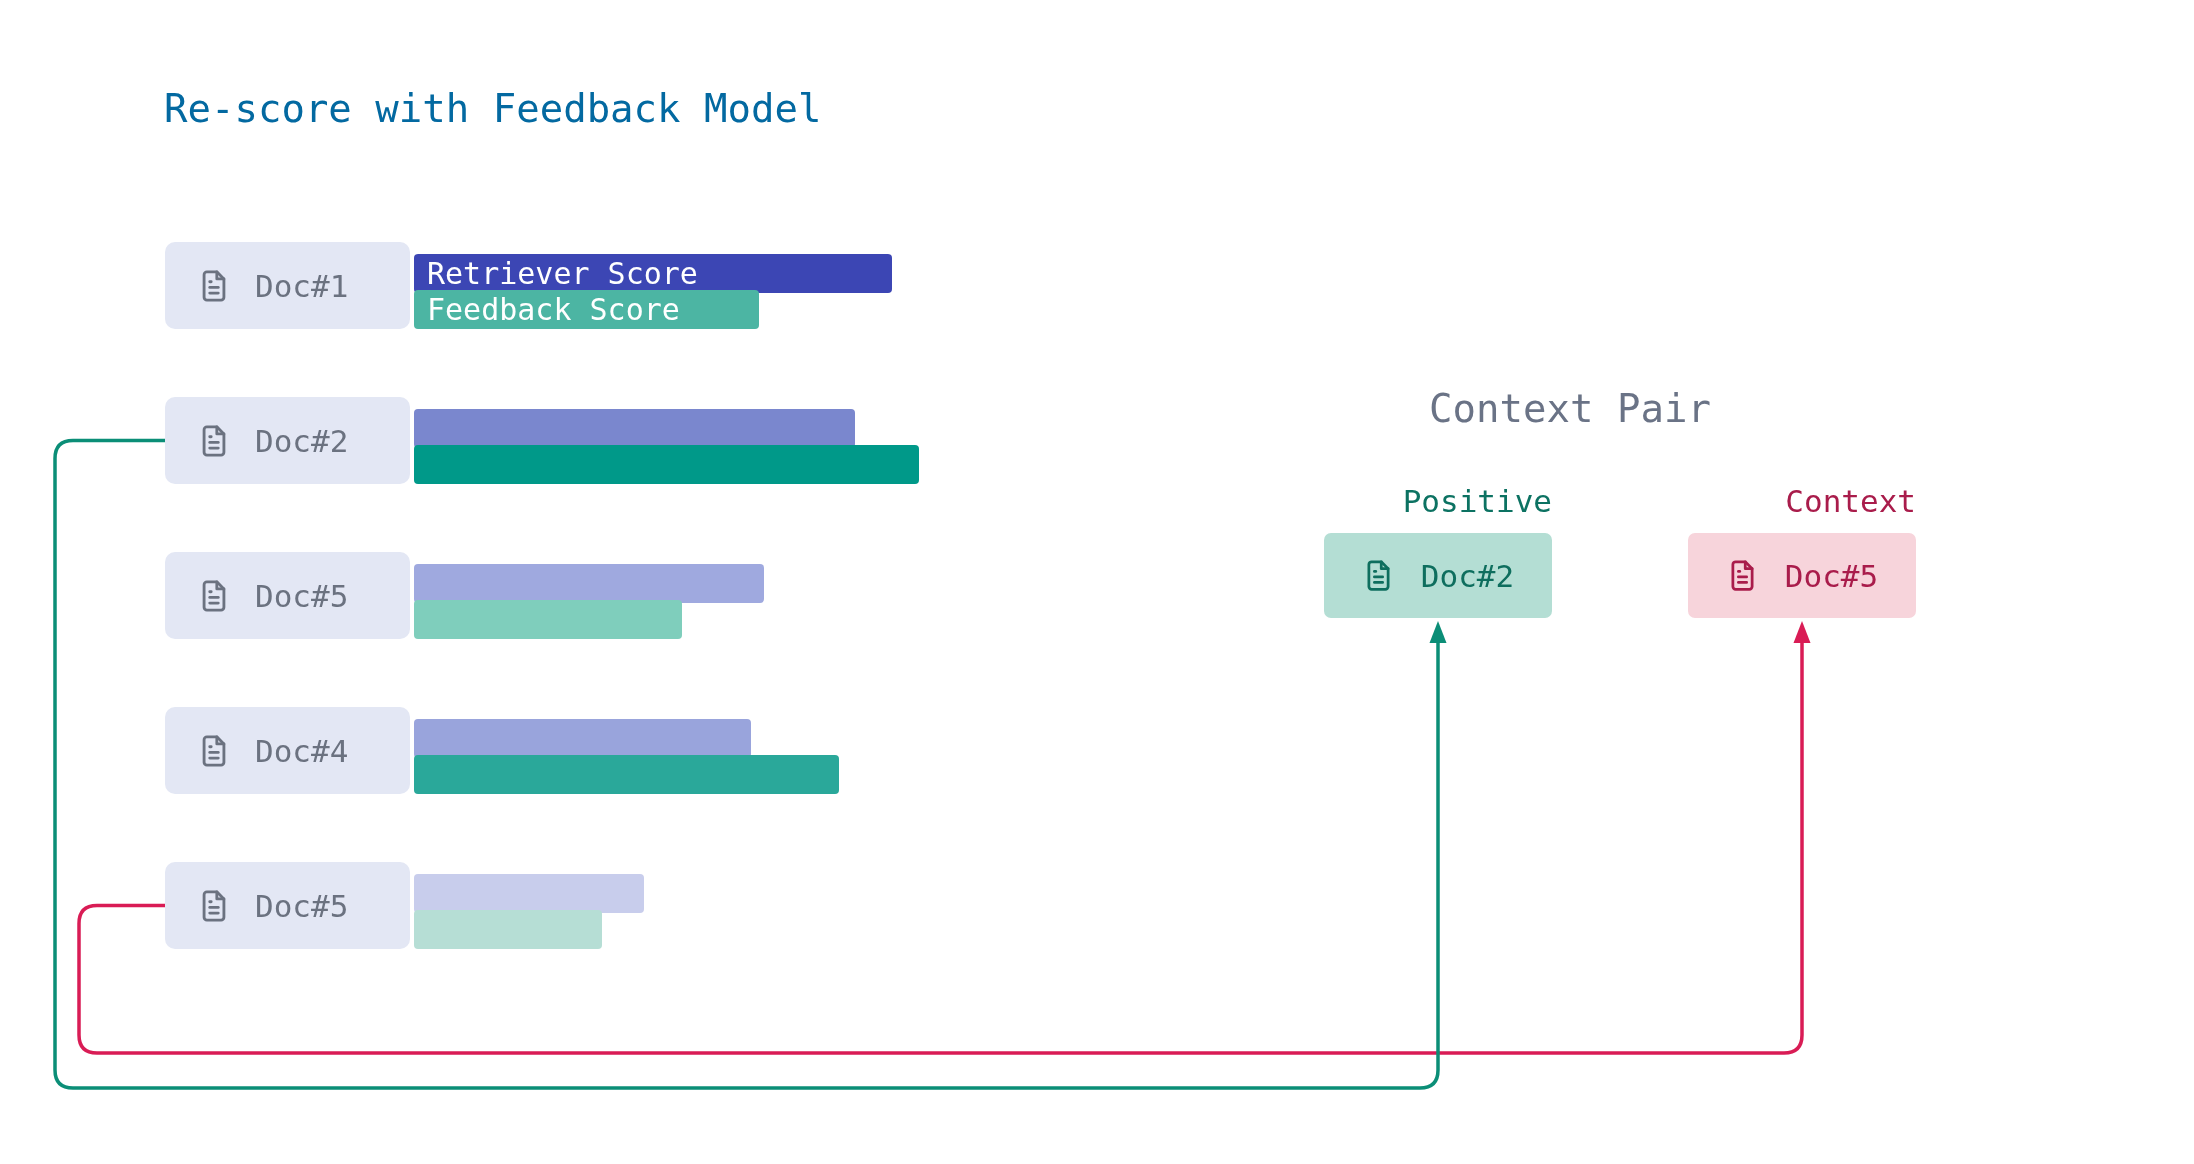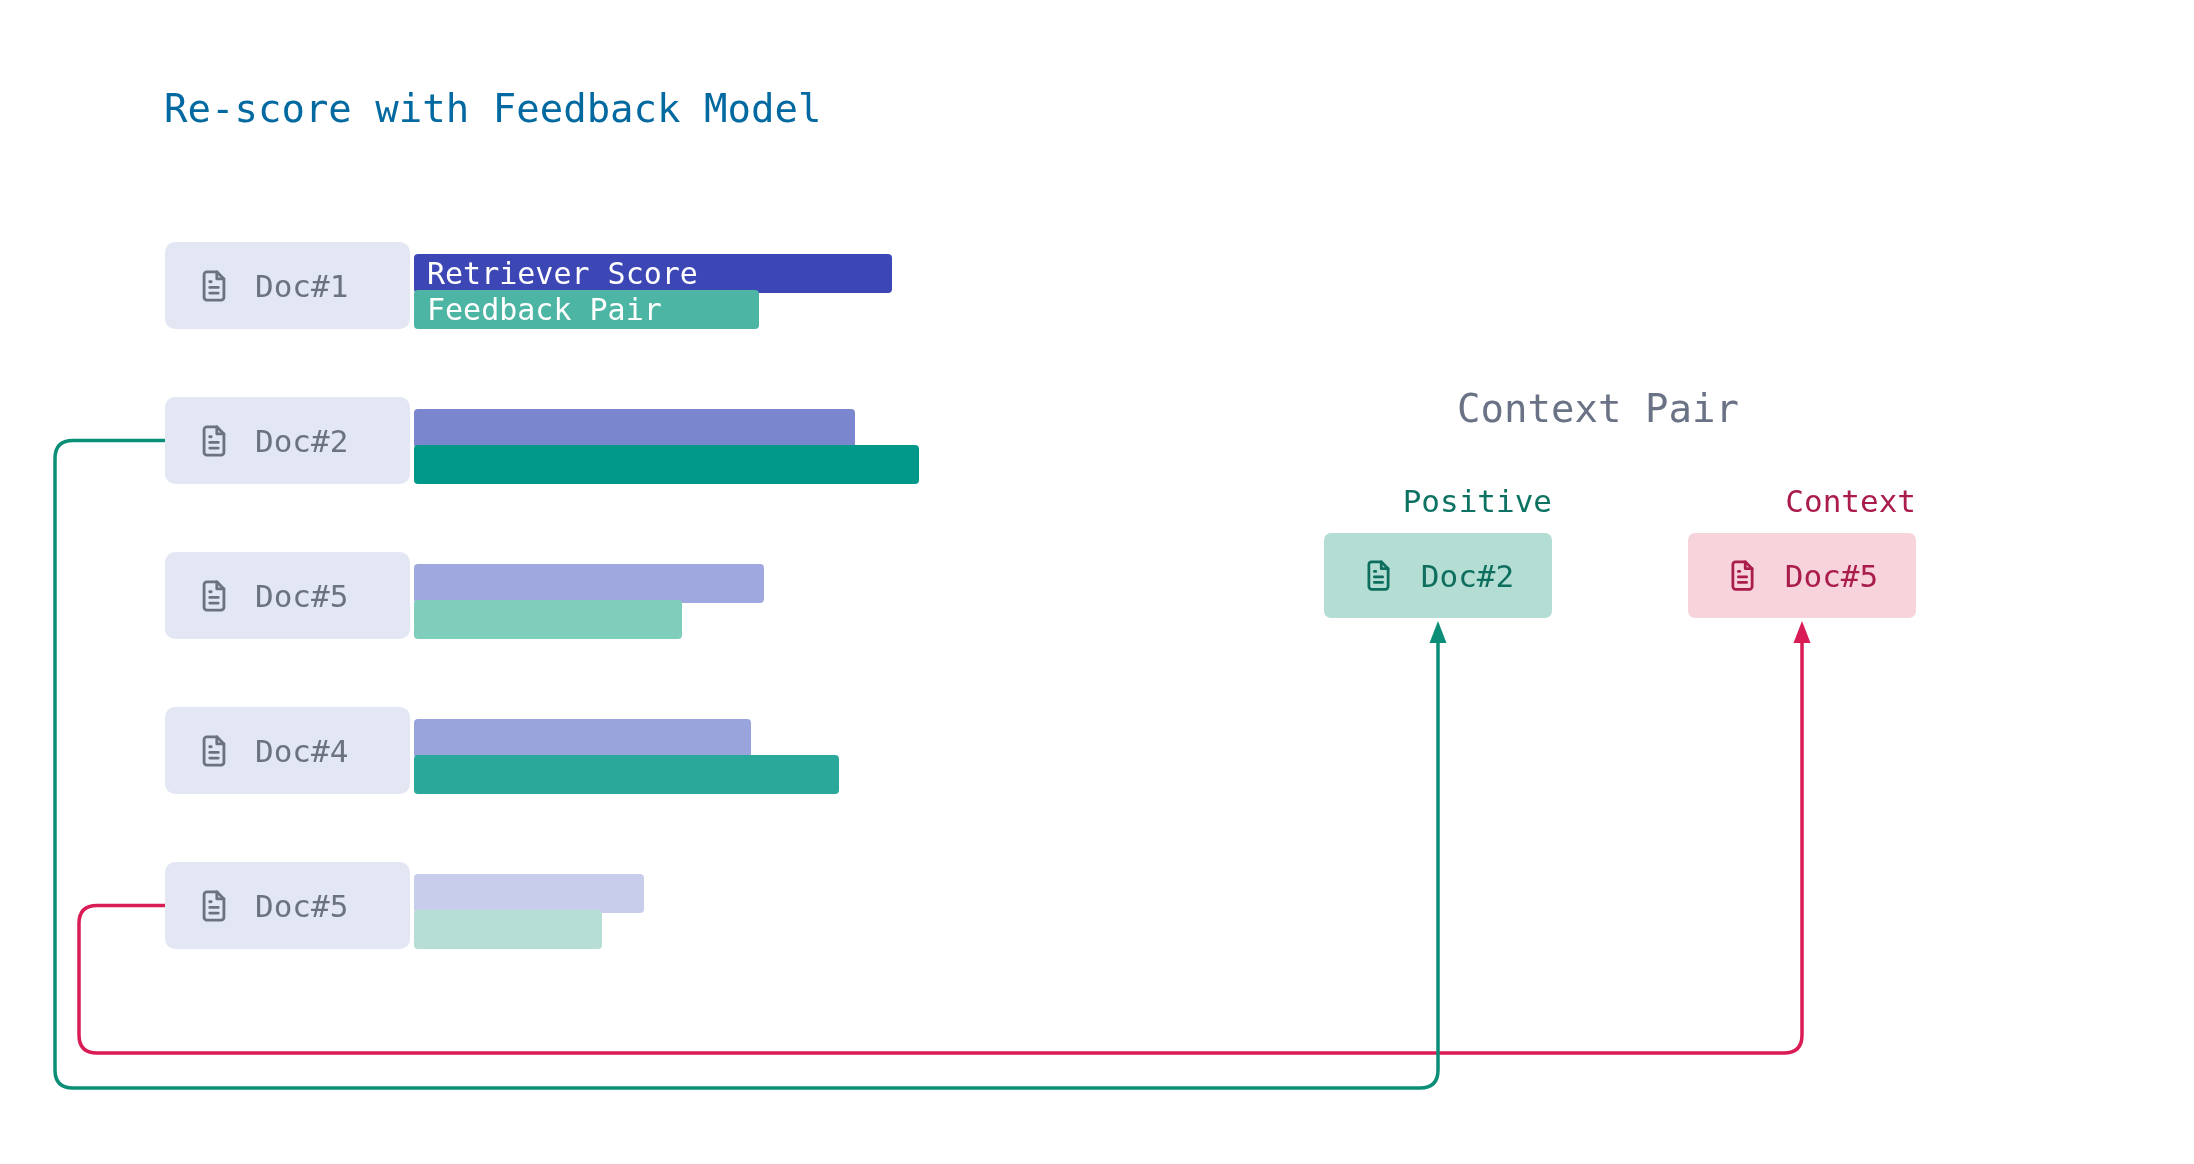--- a/index.html
+++ b/index.html
@@ -31,21 +31,21 @@
   .bar{
     position:absolute;left:0;height:39px;border-radius:4px;
     display:flex;align-items:center;
     padding-left:13px;box-sizing:border-box;
     white-space:nowrap;
   }
   .bar.retriever{top:0;margin-top:12px;}
   .bar.feedback{top:48px;}
   .bar-label{font-size:30px;color:#ffffff;}
   .cp-title{
-    position:absolute;left:1388px;top:386px;width:420px;
+    position:absolute;left:1360px;top:386px;width:420px;
     text-align:center;font-size:39px;white-space:nowrap;
   }
   .cp-label{
     position:absolute;top:483px;width:228px;
     text-align:right;font-size:31px;white-space:nowrap;
   }
   .cp-label.positive{left:1324px;}
   .cp-label.negative{left:1688px;}
   .cp-box{
     position:absolute;top:533px;width:228px;height:85px;
@@ -84,21 +84,21 @@
             <line x1="9" y1="17" x2="15" y2="17"></line>
           </svg>
       </span>
       <span class="doc-label">Doc#1</span>
     </div>
     <div class="bars">
       <div class="bar retriever" style="width: 478px; background: rgb(60, 70, 180);">
         <span class="bar-label">Retriever Score</span>
       </div>
       <div class="bar feedback" style="width: 345px; background: rgb(76, 181, 163);">
-        <span class="bar-label">Feedback Pair</span>
+        <span class="bar-label">Feedback Score</span>
       </div>
     </div>
   </div>
 
   <div class="doc-row" style="top:397px">
     <div class="doc-box">
       <span class="doc-icon">
         <svg viewBox="0 0 24 24" stroke="currentColor" stroke-width="2" fill="none" stroke-linecap="round" stroke-linejoin="round">
             <path d="M14 2H7a2 2 0 0 0-2 2v16a2 2 0 0 0 2 2h10a2 2 0 0 0 2-2V7z"></path>
             <path d="M14 2v5h5"></path>

